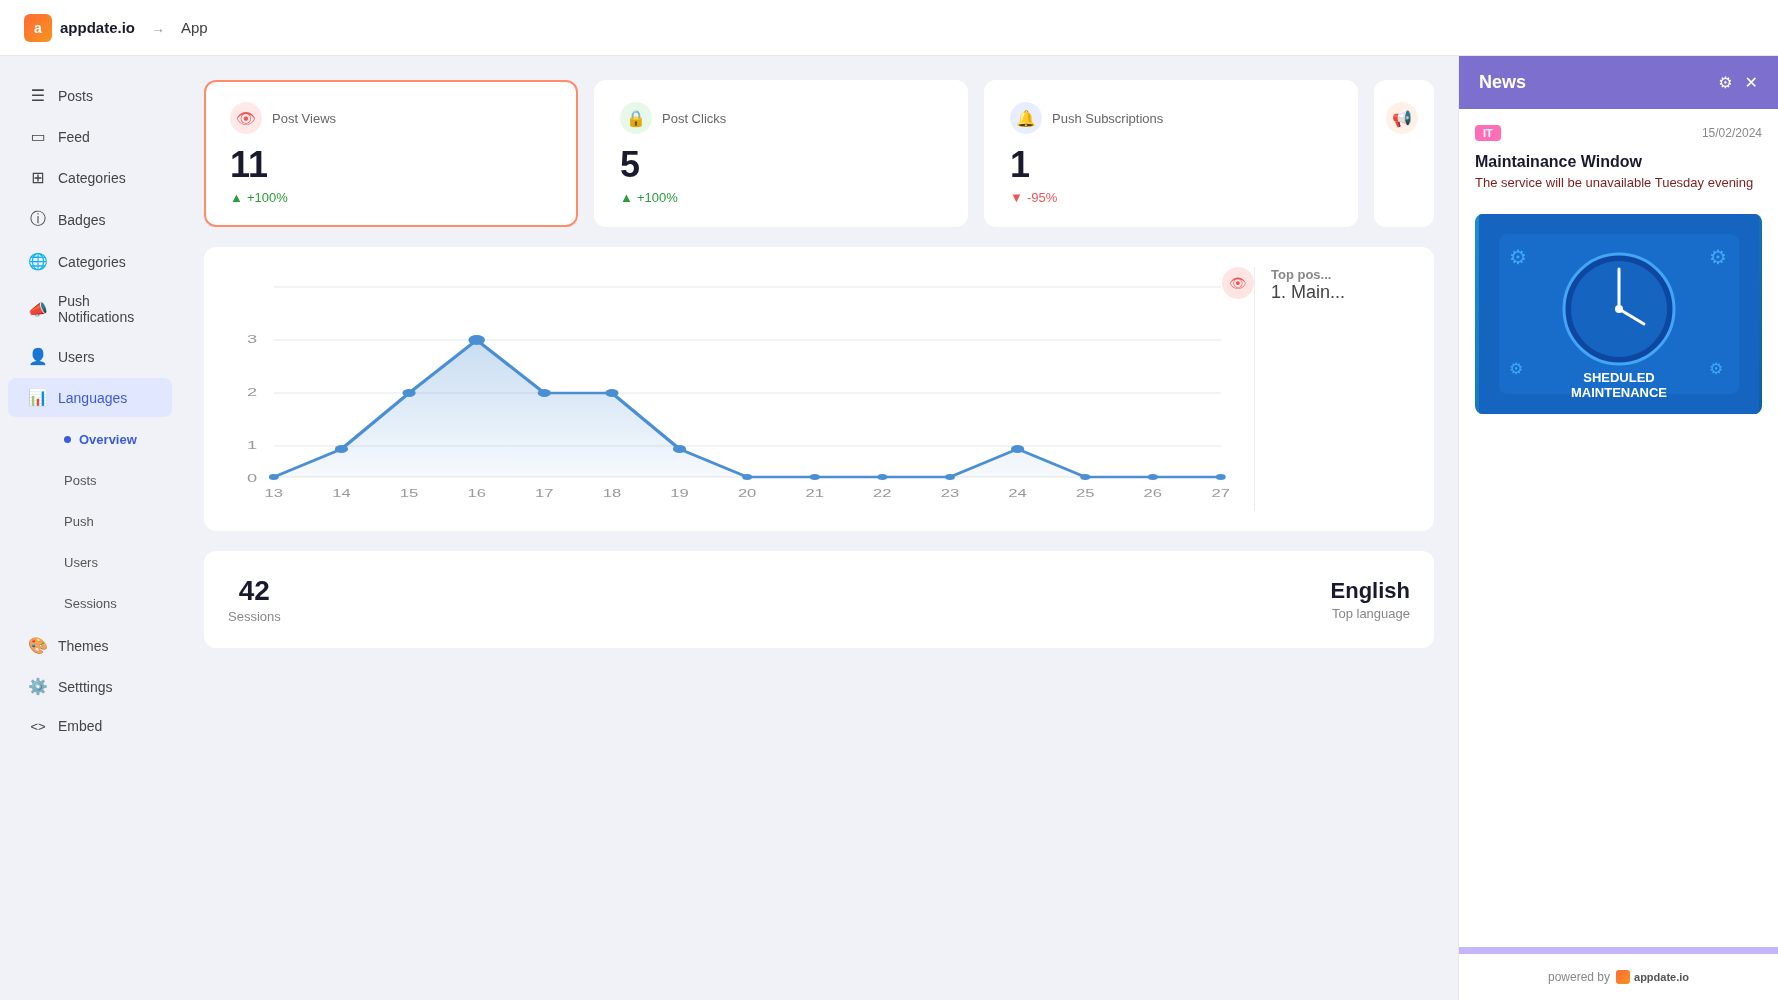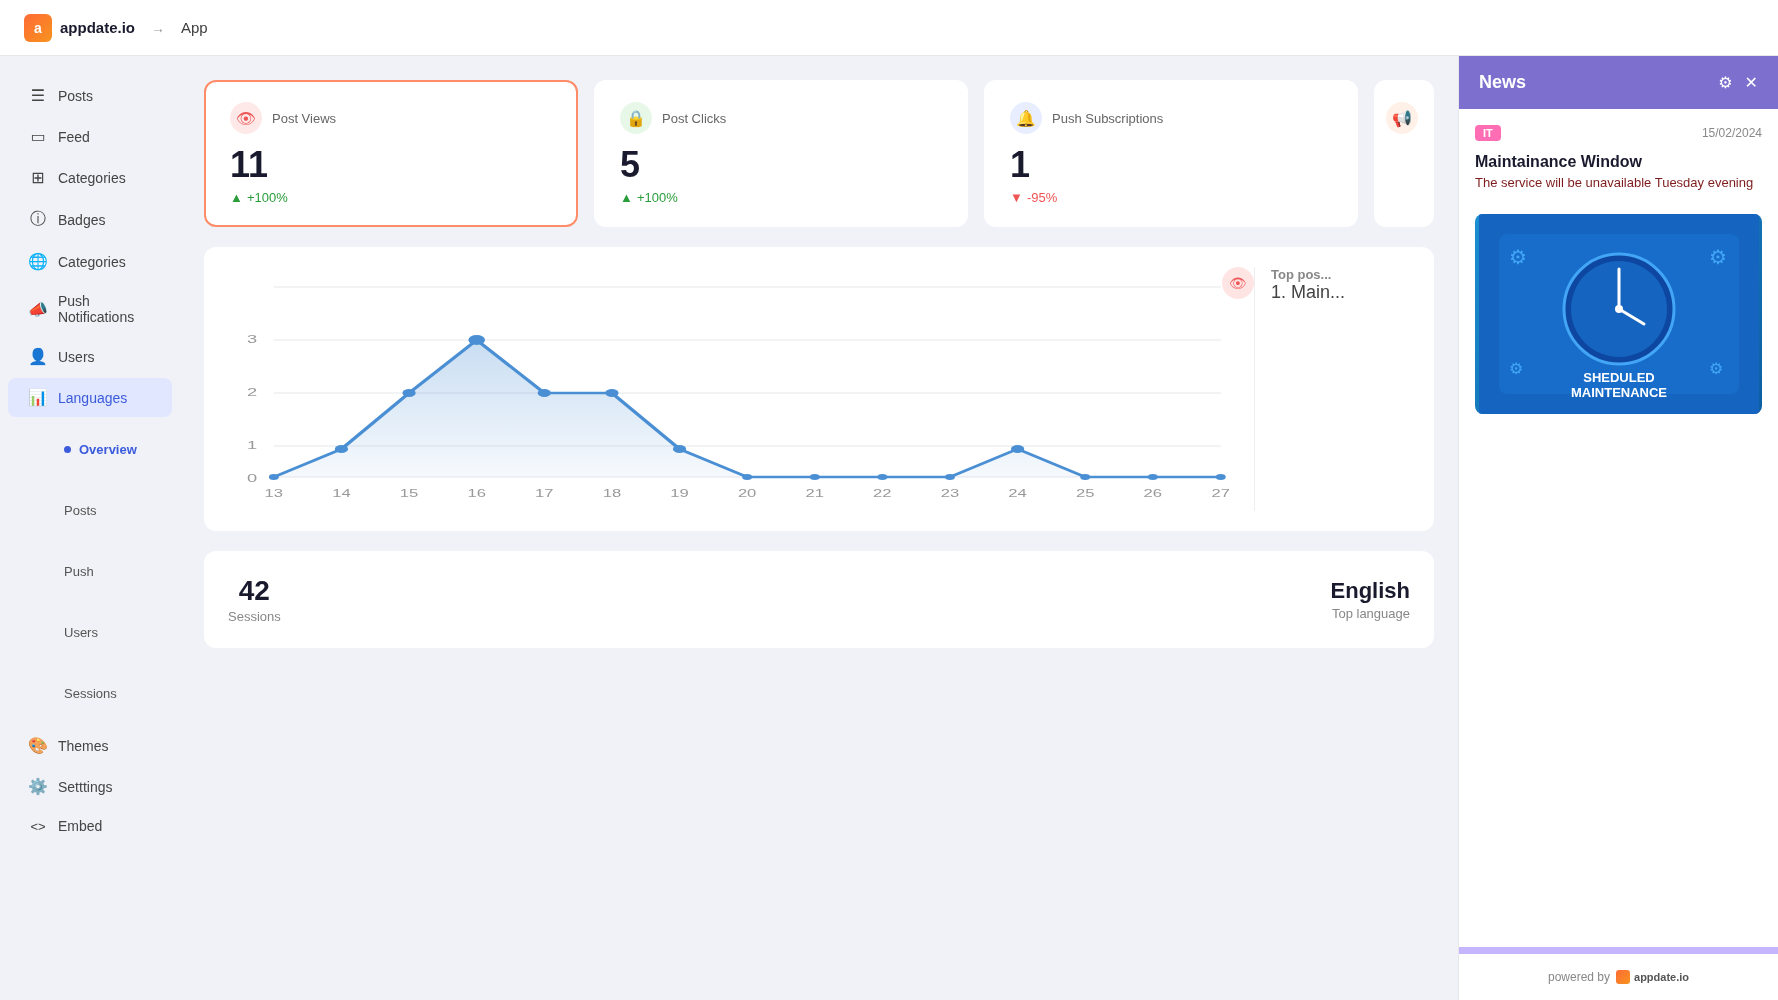--- a/index.html
+++ b/index.html
@@ -15,21 +15,21 @@
 
     
     .layout { display: flex; flex: 1; overflow: hidden; }
 
     
     .sidebar { width: 180px; background: #f0f2f7; padding: 20px 0; display: flex; flex-direction: column; gap: 2px; flex-shrink: 0; }
     .sidebar-item { display: flex; align-items: center; gap: 10px; padding: 10px 20px; cursor: pointer; border-radius: 8px; margin: 0 8px; color: #444; font-size: 14px; font-weight: 500; }
     .sidebar-item.active { background: #e0e7ff; color: #3b5bdb; }
     .sidebar-icon { font-size: 16px; width: 20px; text-align: center; }
     .sidebar-sub { padding-left: 44px; display: flex; flex-direction: column; gap: 0; }
-    .sidebar-sub-item { display: flex; align-items: center; gap: 8px; padding: 7px 12px; font-size: 13px; color: #555; cursor: pointer; border-radius: 6px; margin: 16px 8px; }
+    .sidebar-sub-item { display: flex; align-items: center; gap: 8px; padding: 7px 12px; font-size: 13px; color: #555; cursor: pointer; border-radius: 6px; margin: 6px 8px; }
     .sidebar-sub-item.active { color: #3b5bdb; font-weight: 600; }
     .sub-dot { width: 7px; height: 7px; border-radius: 50%; background: #3b5bdb; display: inline-block; }
 
     
     .main { flex: 1; padding: 24px; overflow-y: auto; background: #f0f2f7; }
 
     
     .stats-row { display: flex; gap: 16px; margin-bottom: 20px; }
     .stat-card { background: #fff; border-radius: 12px; padding: 20px 24px; flex: 1; border: 2px solid transparent; }
     .stat-card.selected { border-color: #ff8c69; }

